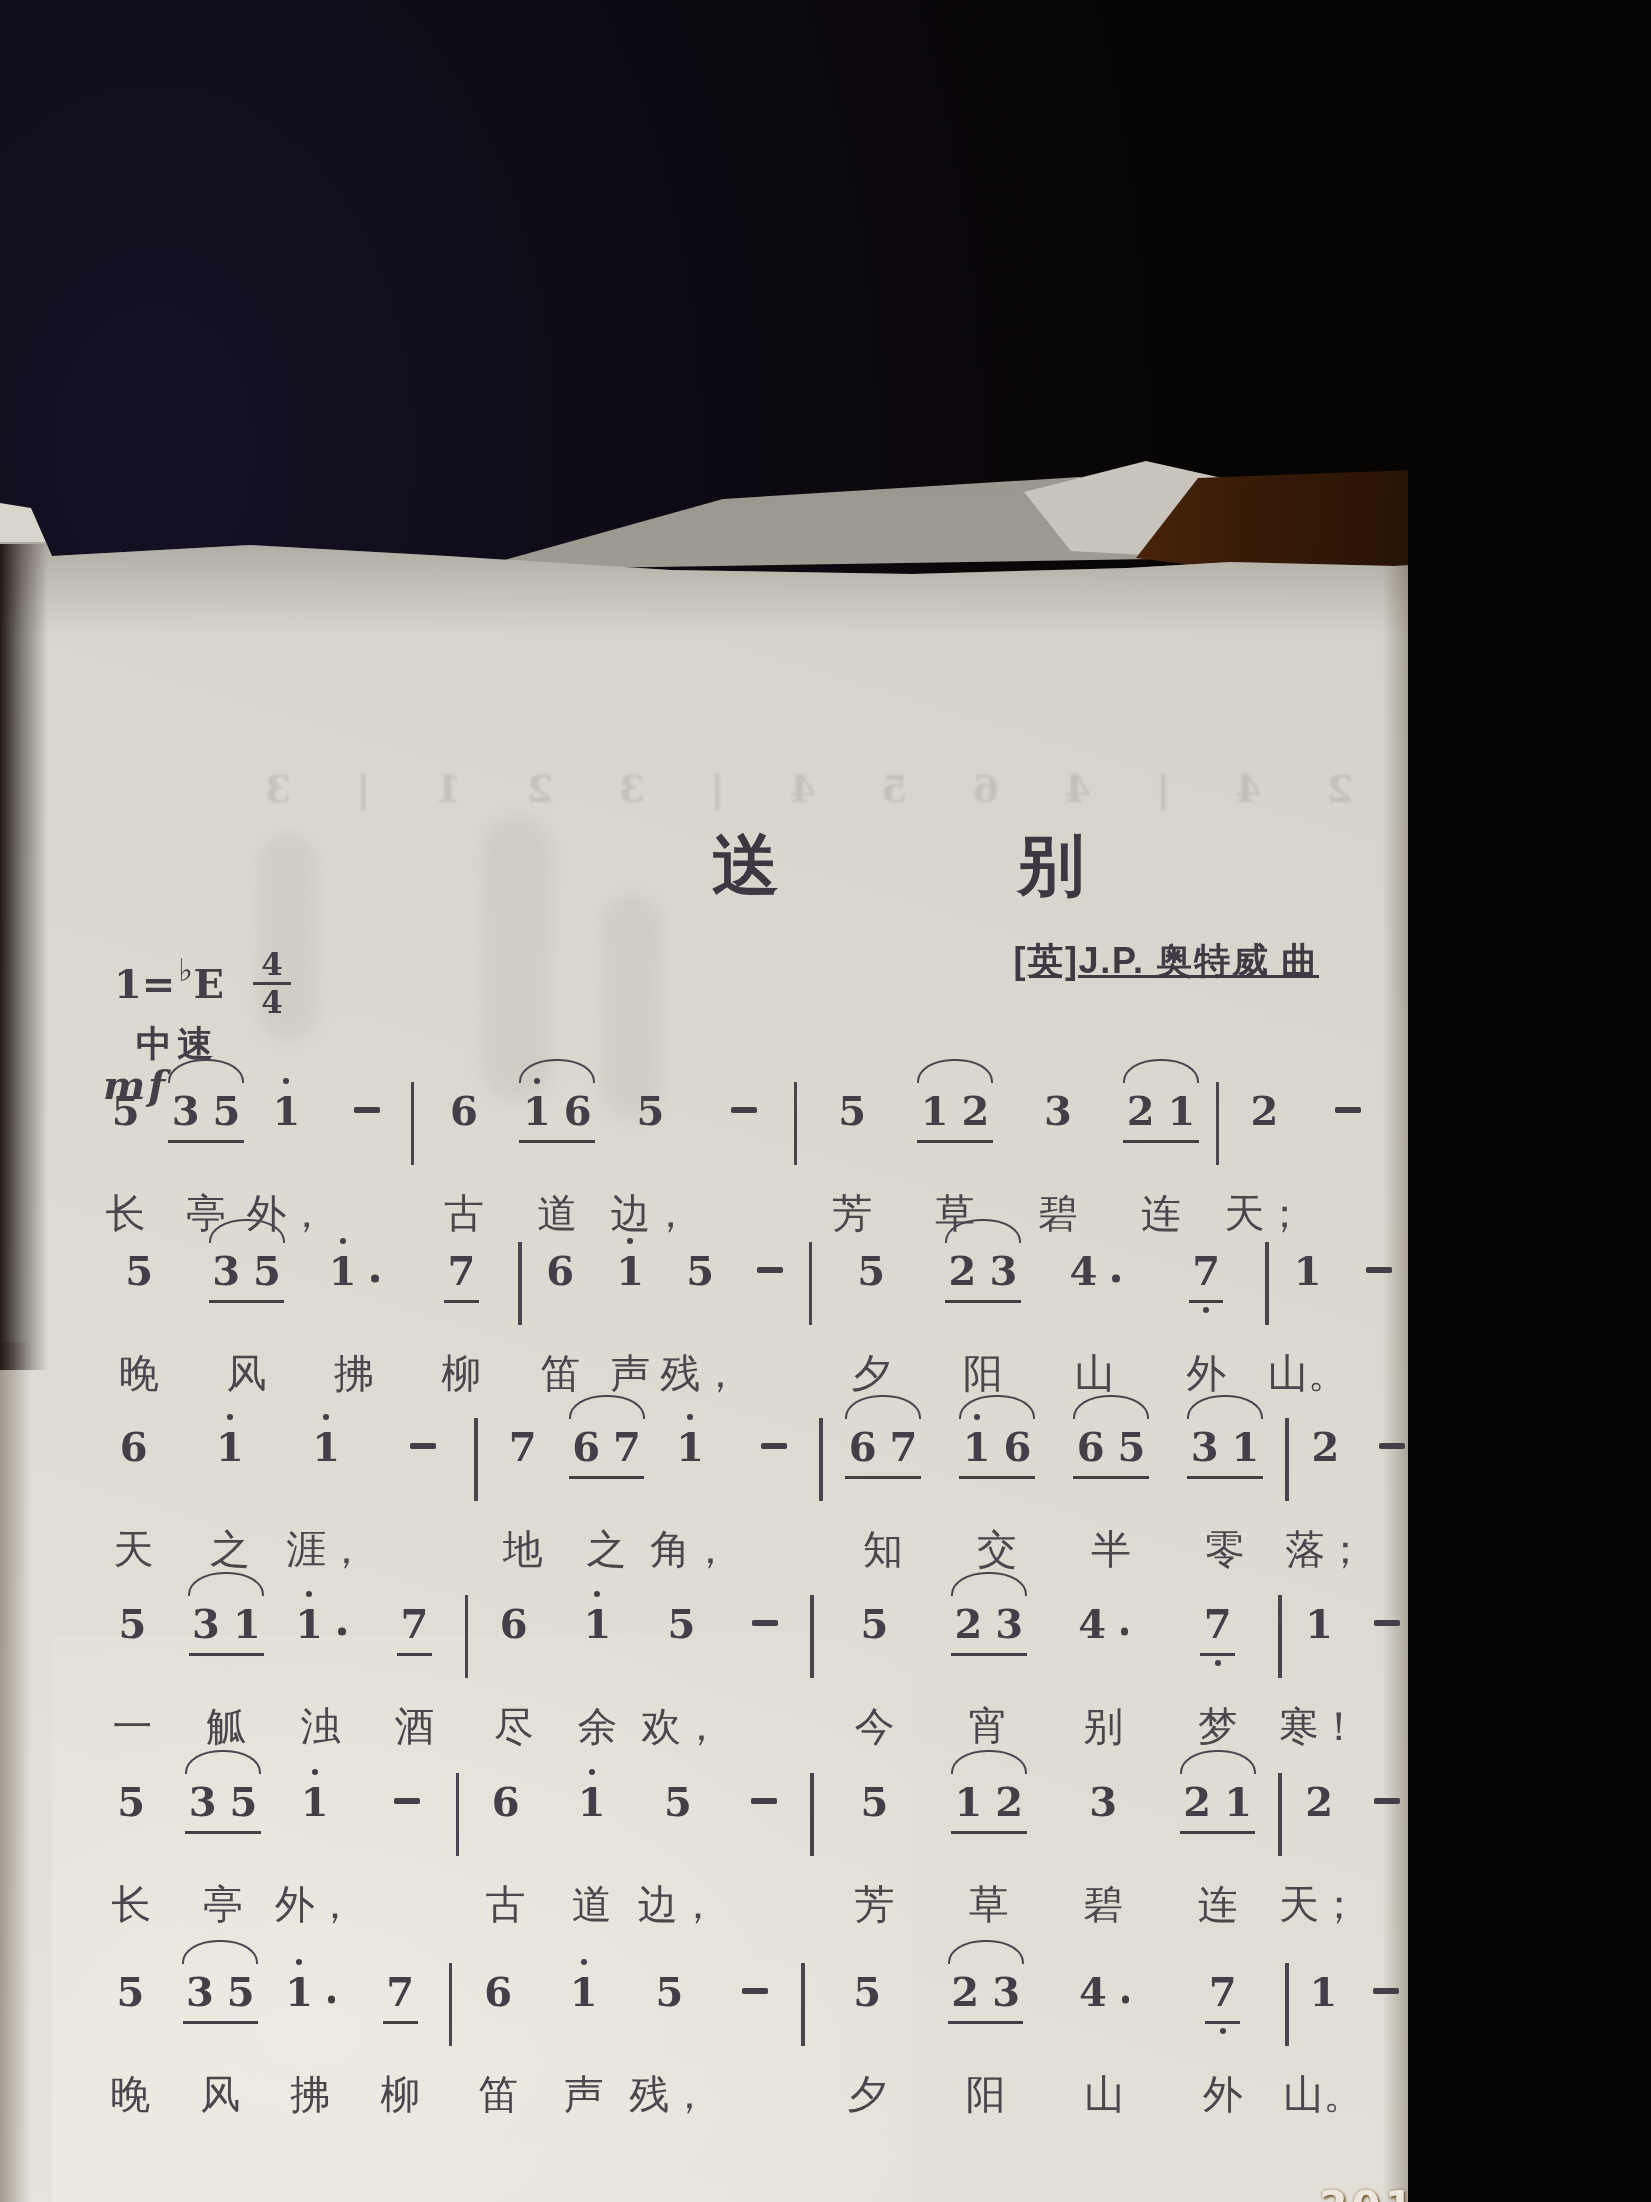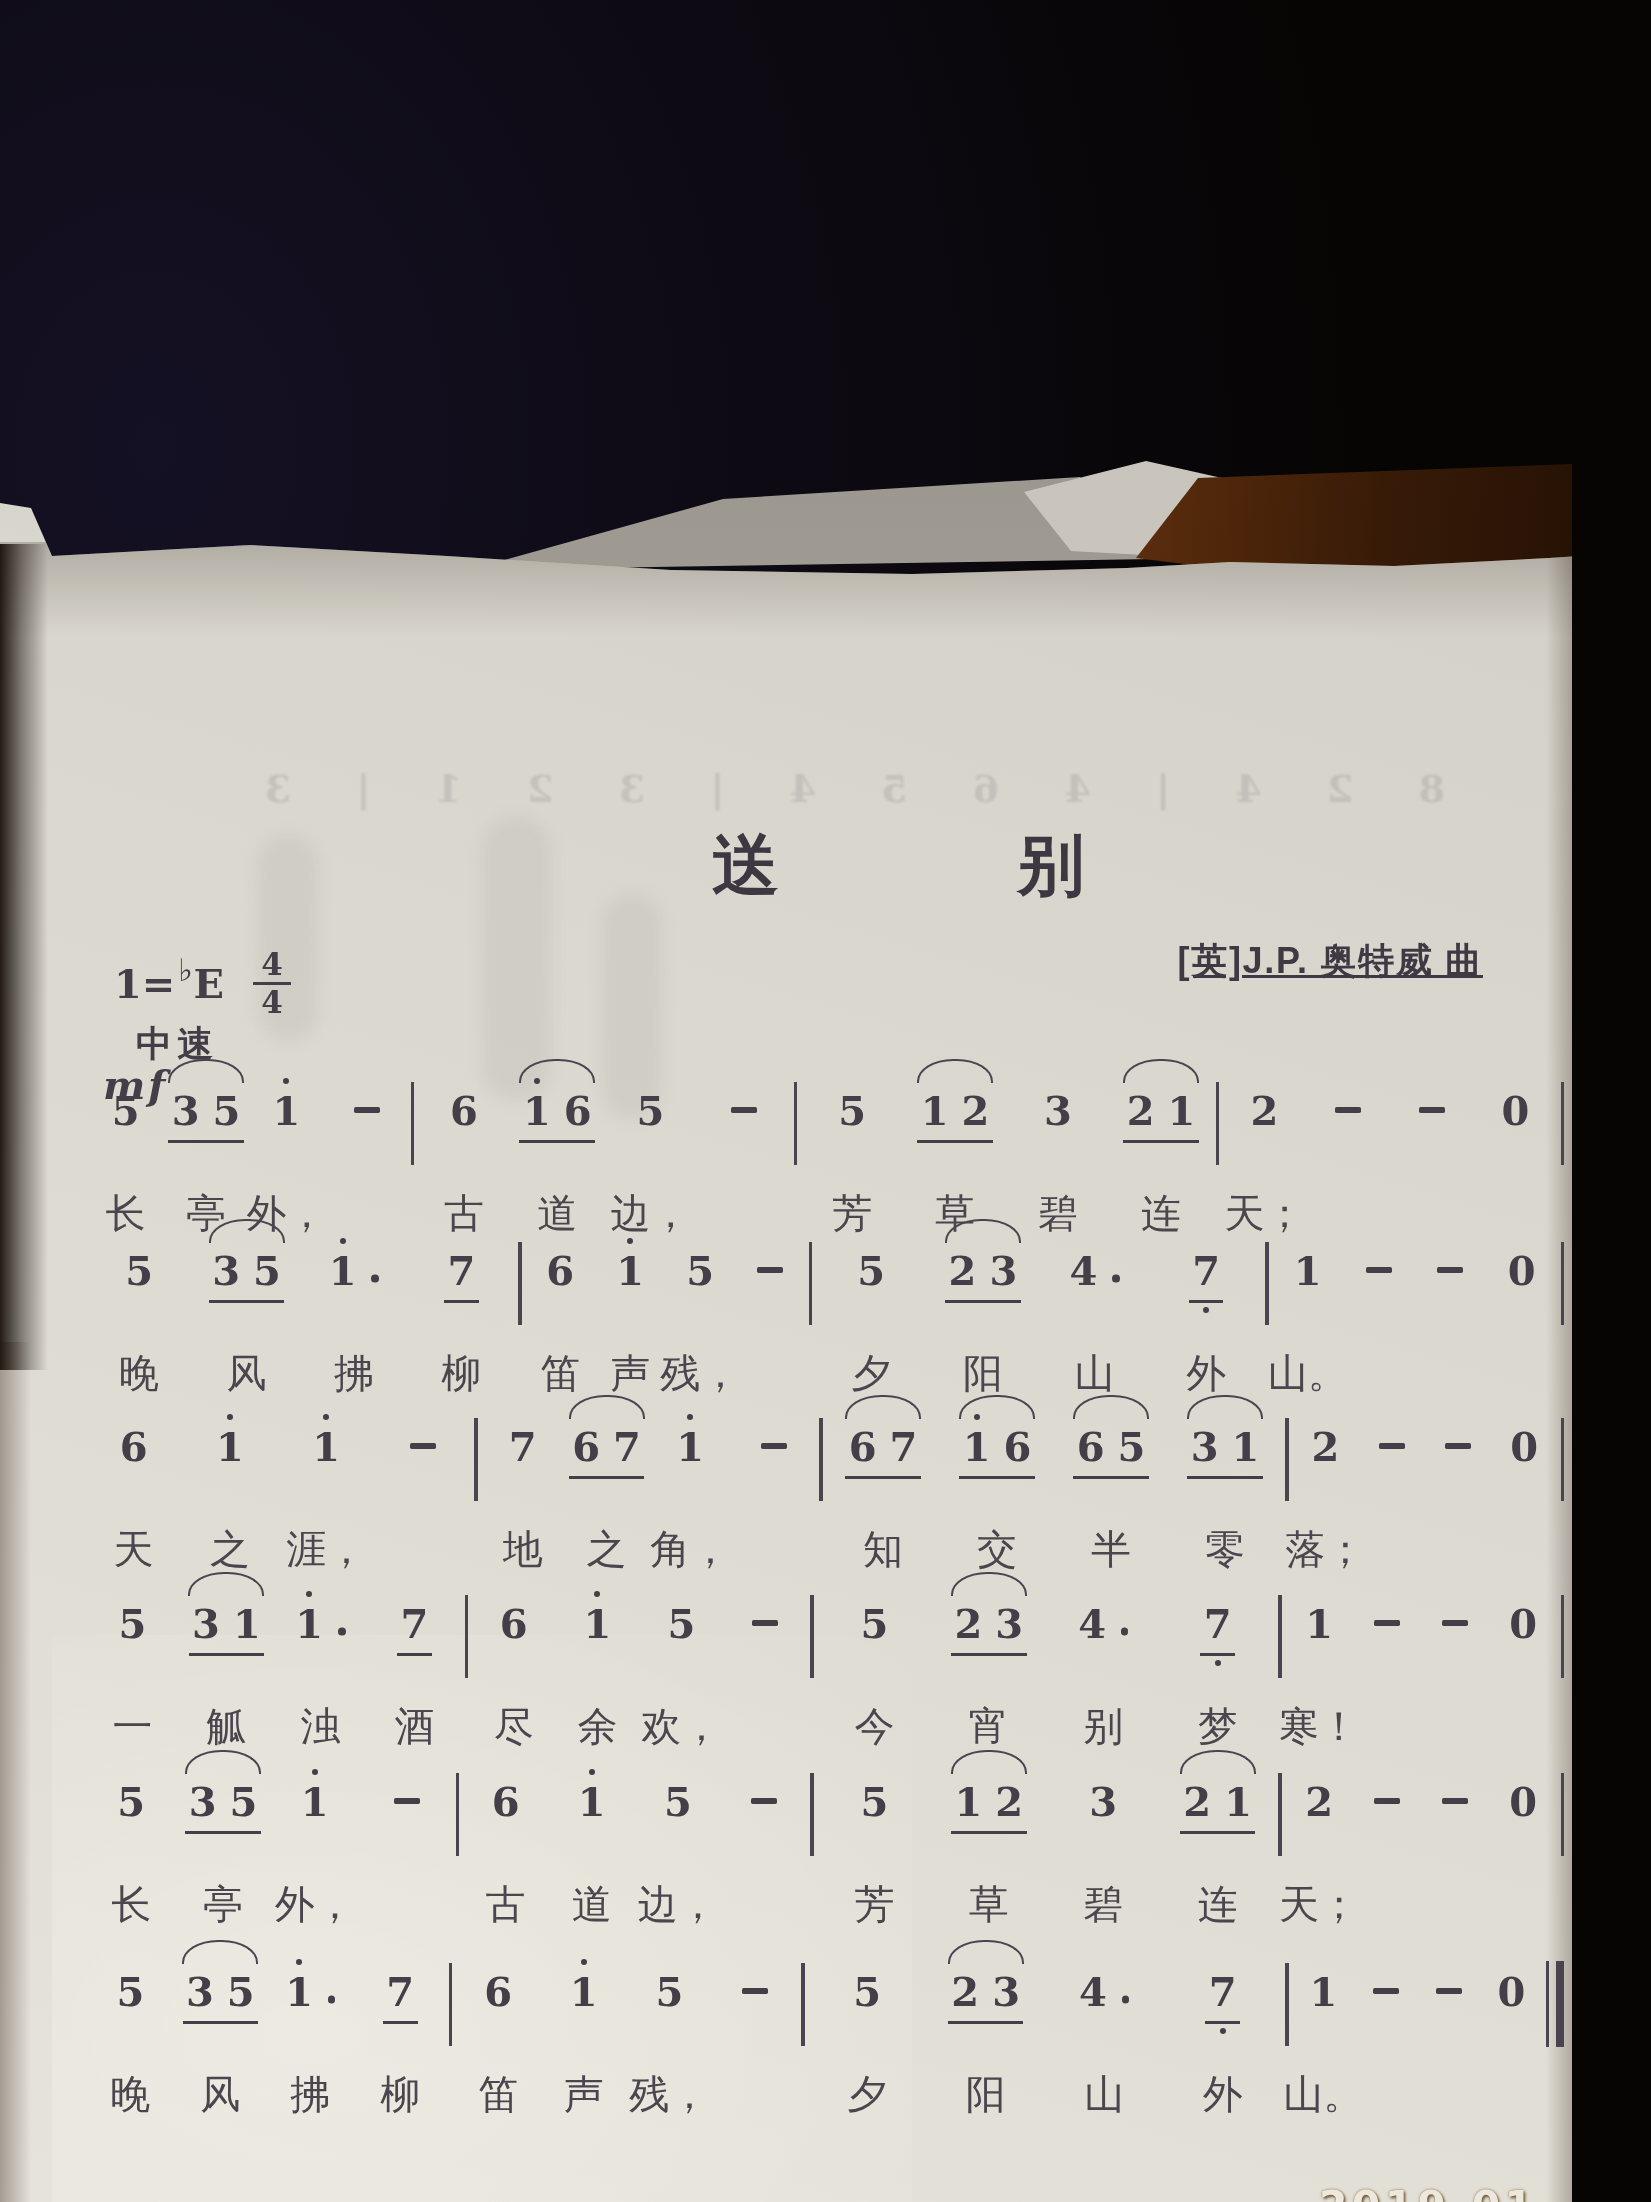--- a/index.html
+++ b/index.html
@@ -1,16 +1,16 @@
 <!DOCTYPE html>
 <html style="font-size:13.8px"><head>
 <meta charset="utf-8">
 <style>
   html,body{margin:0;padding:0;width:1652px;height:2203px;overflow:hidden;background:#070404;}
-  #photo{position:relative;width:1572px;height:2203px;overflow:hidden;
+  #photo{position:relative;width:1408px;height:2203px;overflow:hidden;
          font-family:"Liberation Sans",sans-serif;}
 
   
   .layer{position:absolute;inset:0;}
   #blue-tint{background:radial-gradient(ellipse at 155px 447px, rgba(55,50,120,0.28), rgba(0,0,0,0) 60%);}
   #pages-wedge{background:linear-gradient(180deg,#8f8a82,#b3aea6 60%,#bfbab2);
     clip-path:polygon(469px 570px,723px 499px,1080px 477px,1153px 559px);}
   #pages-sliver{background:#c9c5bd;
     clip-path:polygon(1024px 492px,1146px 461px,1222px 478px,1200px 558px,1071px 551px);}
   #book-edge-orange{background:linear-gradient(94deg,#7e4413 0%,#b56f26 10%,#cd8634 20%,#b06222 38%,#6f3710 60%,#381b07 82%,#1c0d04 100%);

